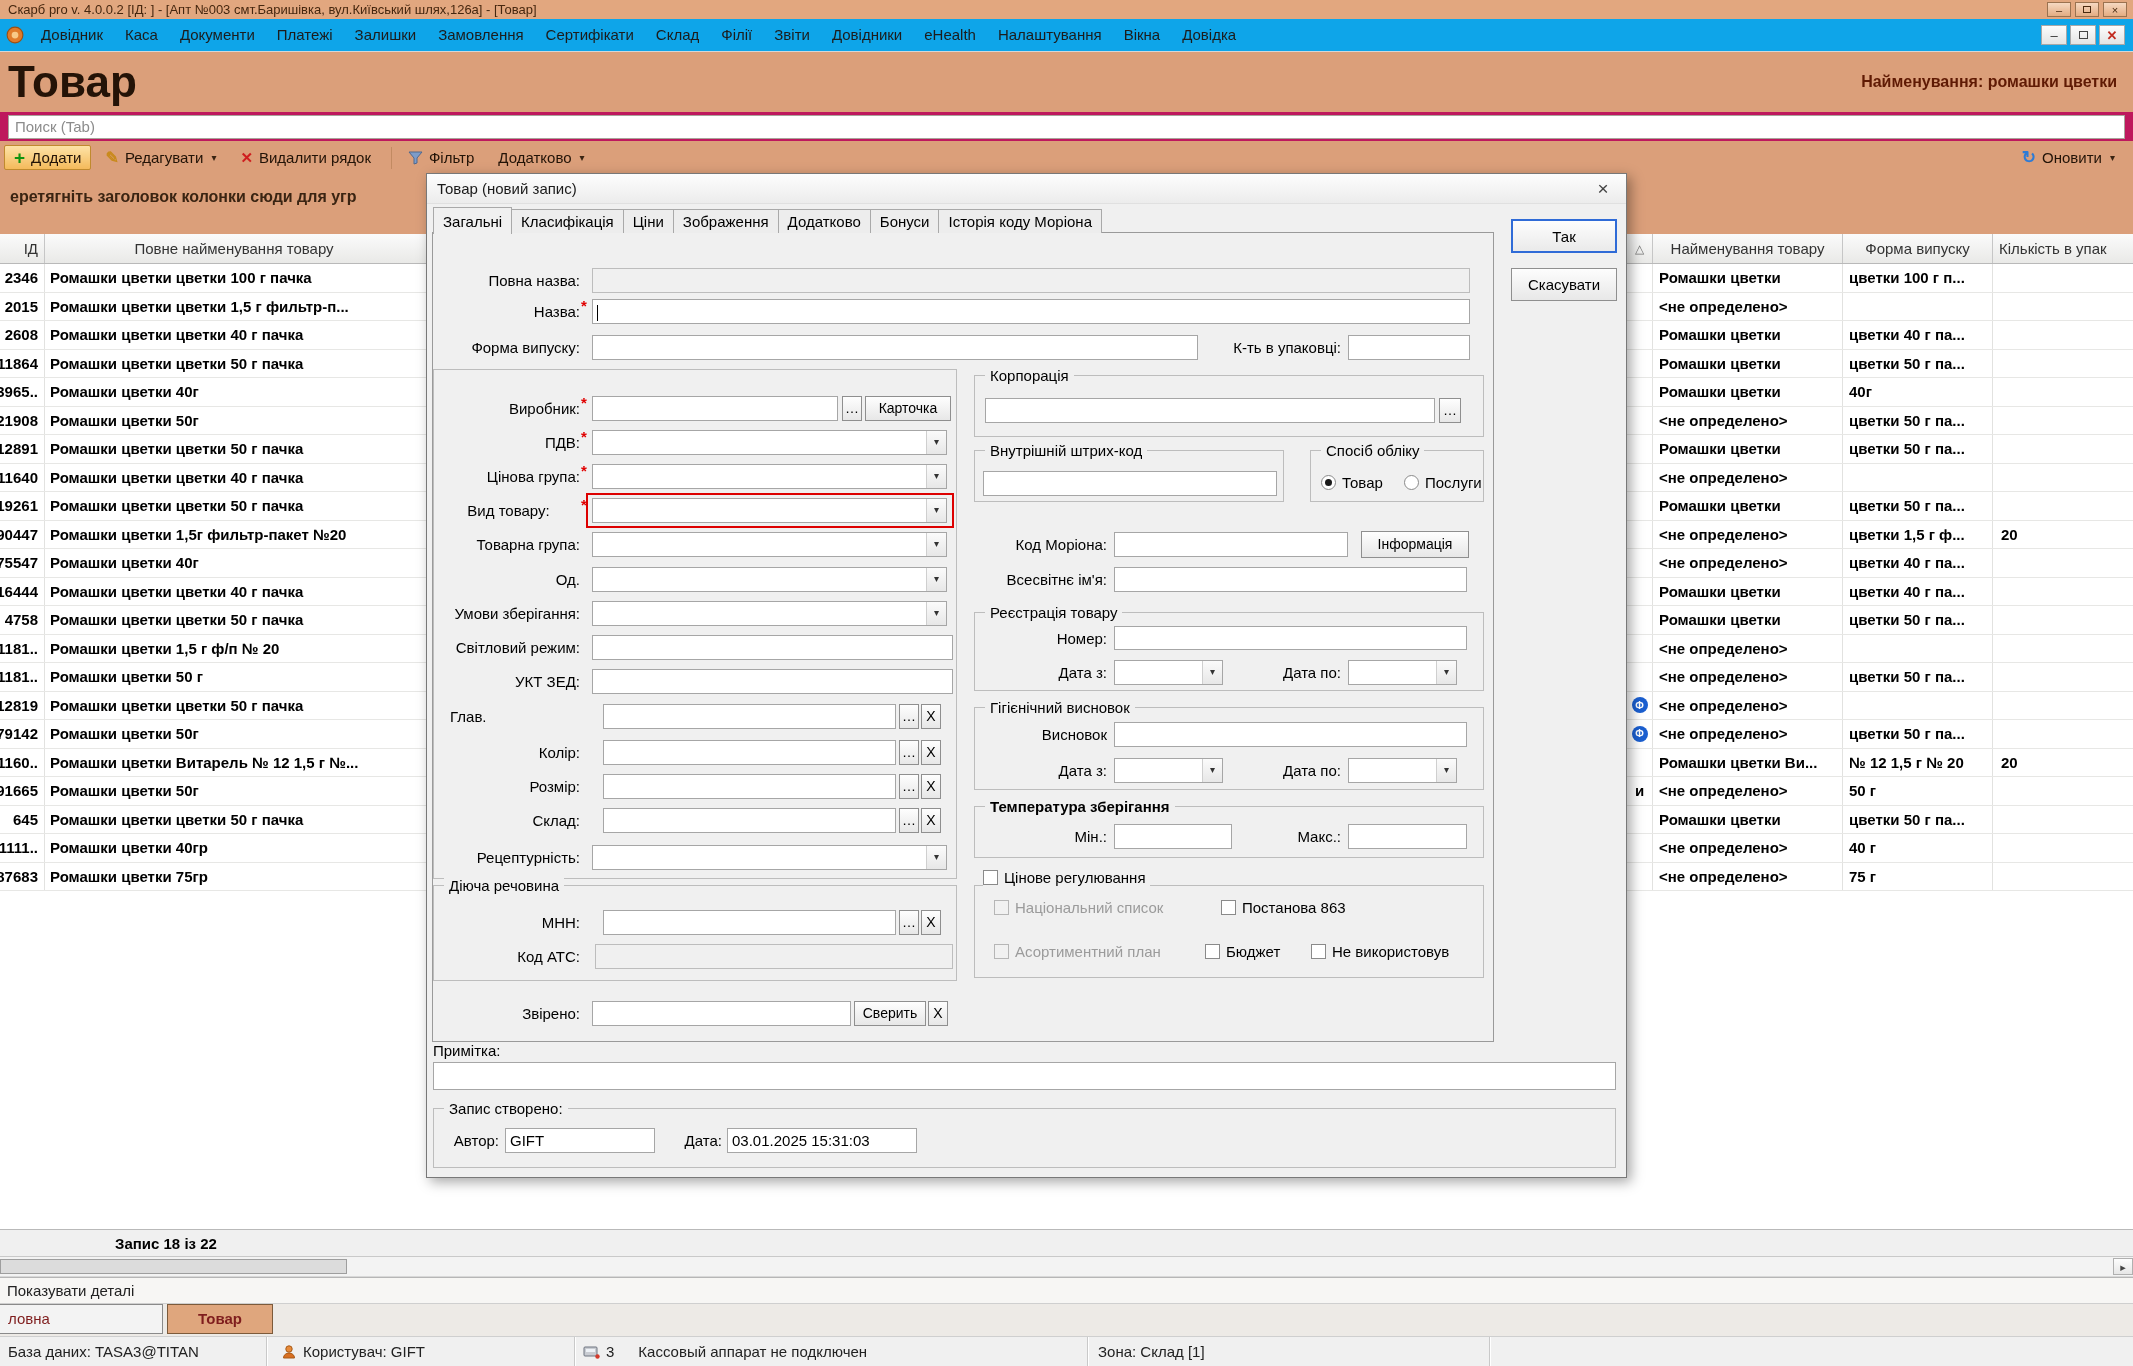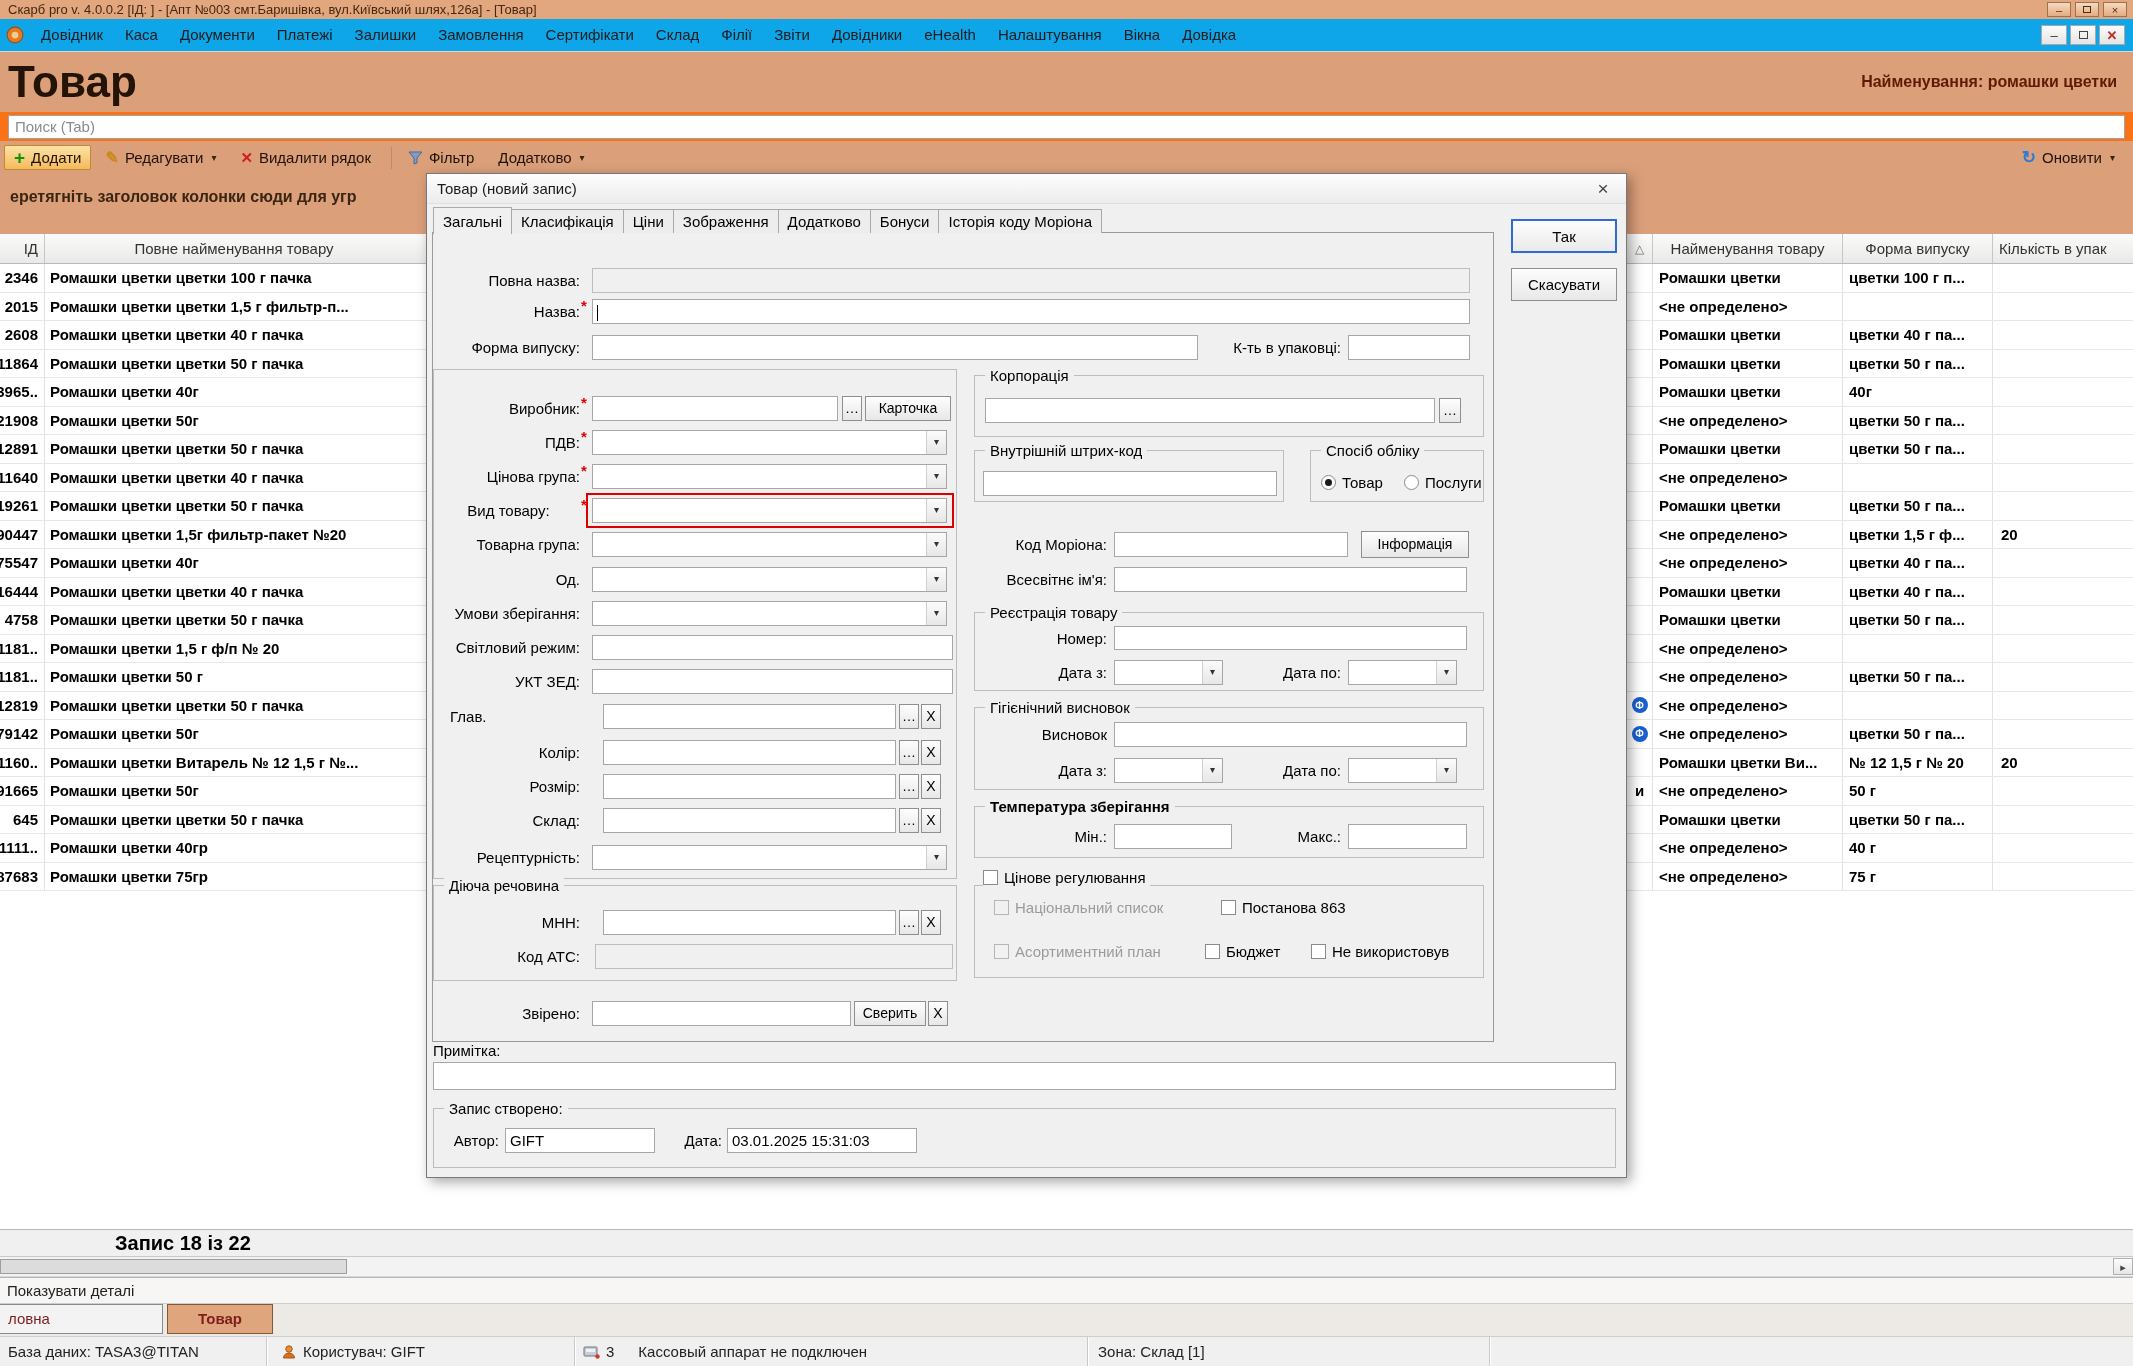--- a/index.html
+++ b/index.html
@@ -18,21 +18,21 @@
   #menu-items{display:flex;flex:1;}
   .menu-item{padding:0 11px;line-height:32px;color:#1c1c1c;cursor:default;}
   .mdictl{display:flex;gap:3px;padding-right:8px;}
   .mbtn{width:26px;height:20px;border:1px solid #a8a8a8;background:linear-gradient(#fcfcfc,#e4e4e4);
         display:flex;align-items:center;justify-content:center;font-size:13px;color:#333;}
   .mbtn .sq{width:9px;height:8px;border:1px solid #444;}
   .mbtn.close{color:#c22a1e;font-weight:bold;}
   .headband{height:60px;background:#db9f7a;display:flex;align-items:center;justify-content:space-between;padding:0 16px 0 8px;}
   .pagetitle{font-size:44px;font-weight:bold;color:#241307;line-height:1;}
   .sellabel{font-size:16px;font-weight:bold;color:#5f1a04;}
-  .searchrow{height:29px;background:#f97316;display:flex;align-items:center;padding:0 8px;}
+  .searchrow{height:29px;background:#be185d;display:flex;align-items:center;padding:0 8px;}
   .search{width:100%;height:24px;border:1px solid #a9a39b;background:#fff;font-size:15px;padding:0 6px;
           font-family:"Liberation Sans",sans-serif;color:#222;outline:none;}
   .search::placeholder{color:#8c8c8c;}
   .toolbar{height:33px;background:#db9f7a;display:flex;align-items:center;padding:0 4px;font-size:15px;color:#221307;}
   .tbtn{display:flex;align-items:center;gap:6px;padding:3px 9px;margin-right:4px;border:1px solid transparent;cursor:default;white-space:nowrap;}
   .tbtn.pressed{background:linear-gradient(#fde3a7,#f4ba5b);border:1px solid #c08a2e;border-radius:2px;}
   .ticon{font-weight:bold;}
   .ticon.plus{color:#0f930f;font-size:19px;line-height:14px;}
   .ticon.pencil{color:#c98a1c;font-size:16px;}
   .ticon.cross{color:#cf1f1f;font-size:15px;}
@@ -58,21 +58,21 @@
   .cell{overflow:hidden;white-space:nowrap;display:flex;align-items:center;border-right:1px solid #e2e2e0;}
   .c-id{width:45px;justify-content:flex-end;padding-right:6px;}
   .c-full{width:1582px;padding-left:5px;}
   .c-frag{width:26px;justify-content:center;}
   .c-name{width:190px;padding-left:6px;}
   .c-form{width:150px;padding-left:6px;}
   .c-qty{flex:1;padding-left:8px;border-right:none;}
   .flag{width:16px;height:16px;border-radius:50%;background:#1b5fd0;color:#fff;font-size:10px;font-weight:bold;
         display:flex;align-items:center;justify-content:center;}
   .gridfooter{height:28px;background:#f0f0f0;border-top:1px solid #b9b9b9;border-bottom:1px solid #c9c9c9;
-              font-size:20px;font-weight:bold;line-height:27px;padding-left:115px;}
+              font-size:15px;font-weight:bold;line-height:27px;padding-left:115px;}
   .hscroll{height:20px;background:#f3f3f3;position:relative;border-bottom:1px solid #d8d8d8;}
   .hthumb{position:absolute;left:0;top:2px;width:347px;height:15px;background:#dcdcdc;border:1px solid #9e9e9e;}
   .harrow{position:absolute;right:0;top:1px;width:20px;height:17px;border:1px solid #b0b0b0;background:linear-gradient(#fdfdfd,#e6e6e6);
           text-align:center;line-height:16px;font-size:11px;color:#444;}
   .detailsrow{height:26px;background:#f7f6f4;border-top:1px solid #b6b6b6;font-size:15px;color:#222;
               display:flex;align-items:center;padding-left:7px;}
   .btabs{height:33px;background:#edeae6;display:flex;align-items:flex-start;border-top:1px solid #cfcfcf;}
   .btab{height:30px;line-height:28px;padding:0 30px;font-size:15px;background:#f3f3f3;border:1px solid #8a8a8a;
         margin-right:4px;color:#7f1d1d;overflow:hidden;white-space:nowrap;}
   .btab:first-child{border-left:none;width:163px;padding:0 0 0 8px;}

